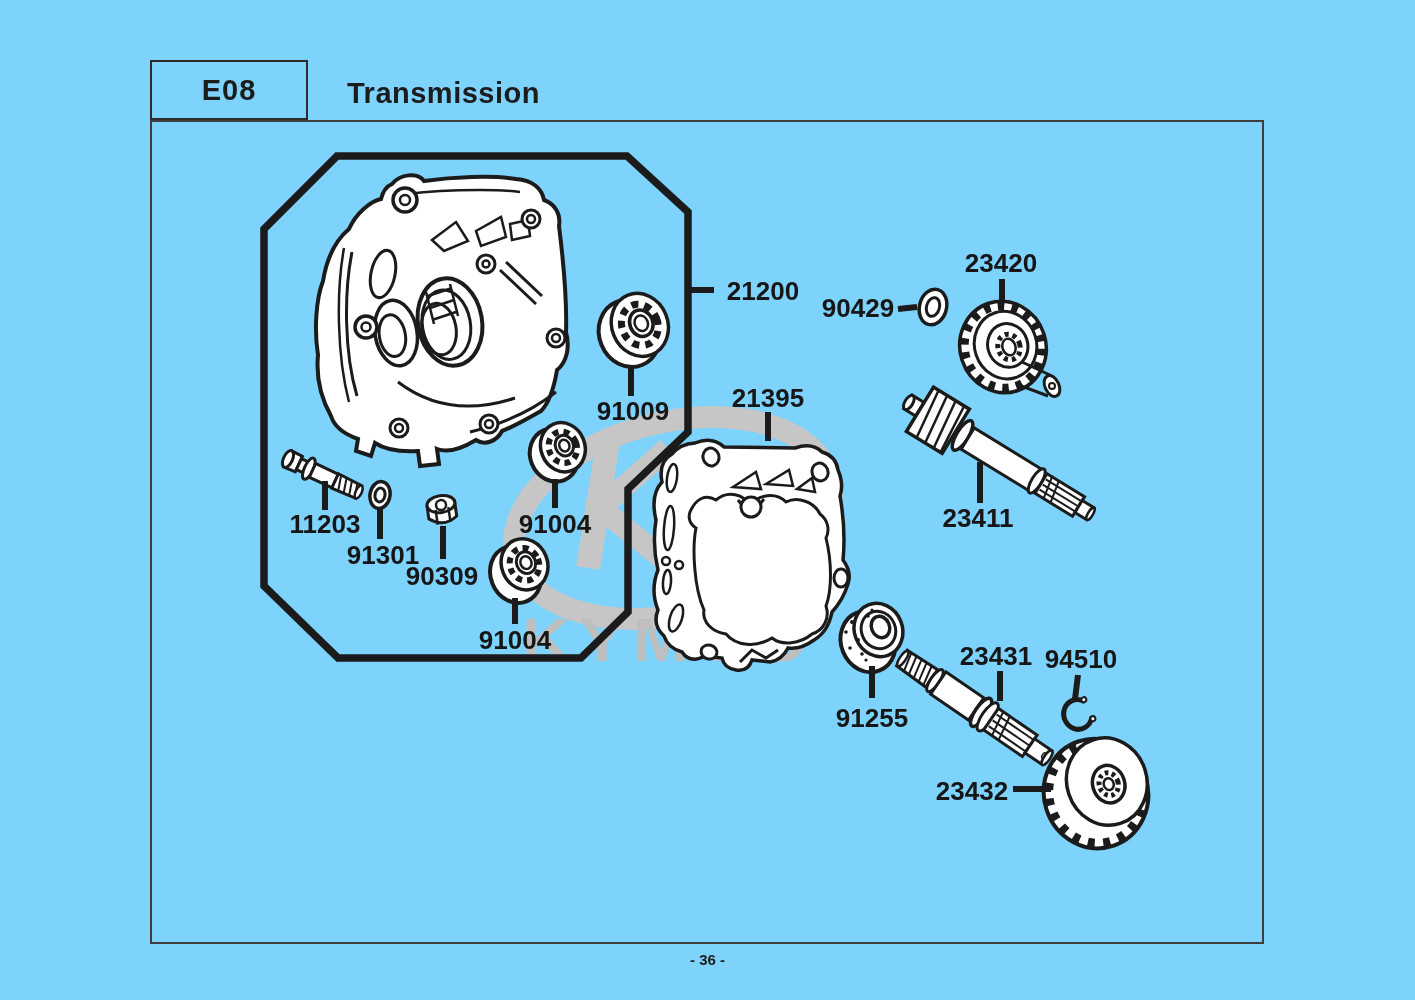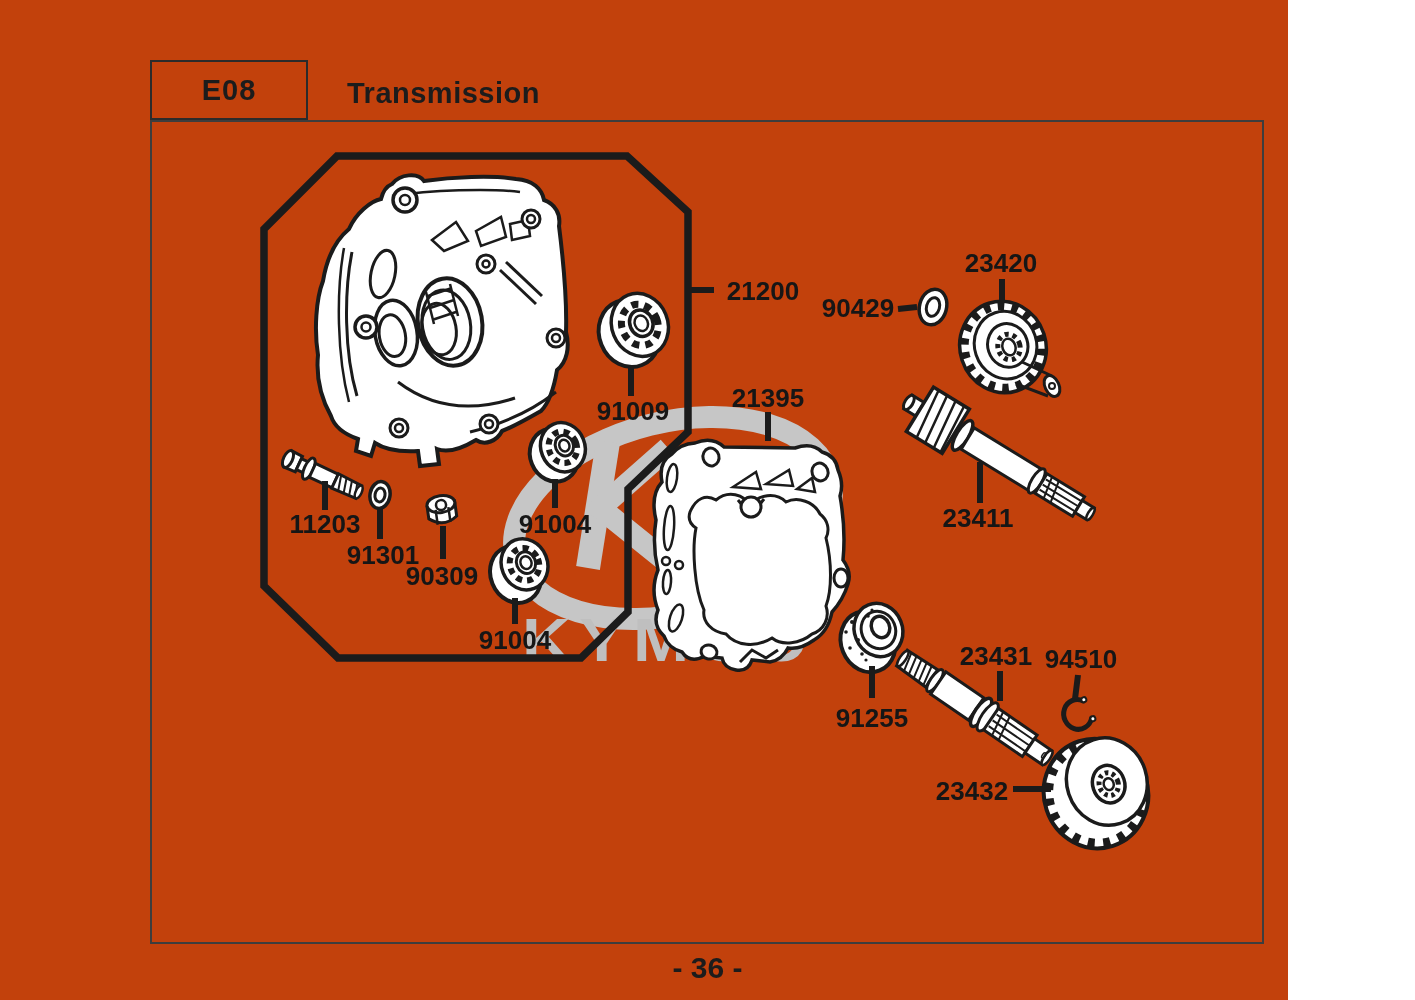--- a/index.html
+++ b/index.html
@@ -1,26 +1,26 @@
 <!DOCTYPE html>
 <html><head>
 <meta charset="utf-8">
 <style>
   html,body{margin:0;padding:0;background:#ffffff;}
-  #page{position:relative;width:1288px;height:1000px;background:#c2410c;overflow:hidden;
+  #page{position:relative;width:1415px;height:1000px;background:#7dd3fc;overflow:hidden;
         font-family:"Liberation Sans",sans-serif;}
   #diagram-svg{position:absolute;left:0;top:0;}
   .hdr-code-box{position:absolute;left:150px;top:60px;width:158px;height:60px;
       border:2px solid #2b2b2b;box-sizing:border-box;display:flex;align-items:center;justify-content:center;}
   .hdr-code{font-size:29px;font-weight:700;color:#1c1c1c;letter-spacing:1px;}
   .hdr-title{position:absolute;left:347px;top:77px;font-size:29px;font-weight:700;color:#1c1c1c;letter-spacing:0.5px;}
   .content-frame{position:absolute;left:150px;top:120px;width:1114px;height:824px;
       border:2px solid #3d3d3d;box-sizing:border-box;background:transparent;}
   .page-number{position:absolute;left:0;top:951px;width:1415px;text-align:center;
-      font-size:30px;font-weight:700;color:#1c1c1c;}
+      font-size:15px;font-weight:700;color:#1c1c1c;}
   
   .ln{stroke:#1b1b1b;fill:none;}
   .fw{stroke:#1b1b1b;fill:#ffffff;}
   .leader{stroke:#1b1b1b;stroke-width:6;fill:none;}
   .plabel{font:700 26px "Liberation Sans",sans-serif;fill:#161616;text-anchor:middle;}
   .wm{fill:none;stroke:#c6c6c6;}
   .wm-text{font:700 62px "Liberation Sans",sans-serif;fill:#bfbfbf;letter-spacing:8px;}
 </style>
 </head>
 <body>

